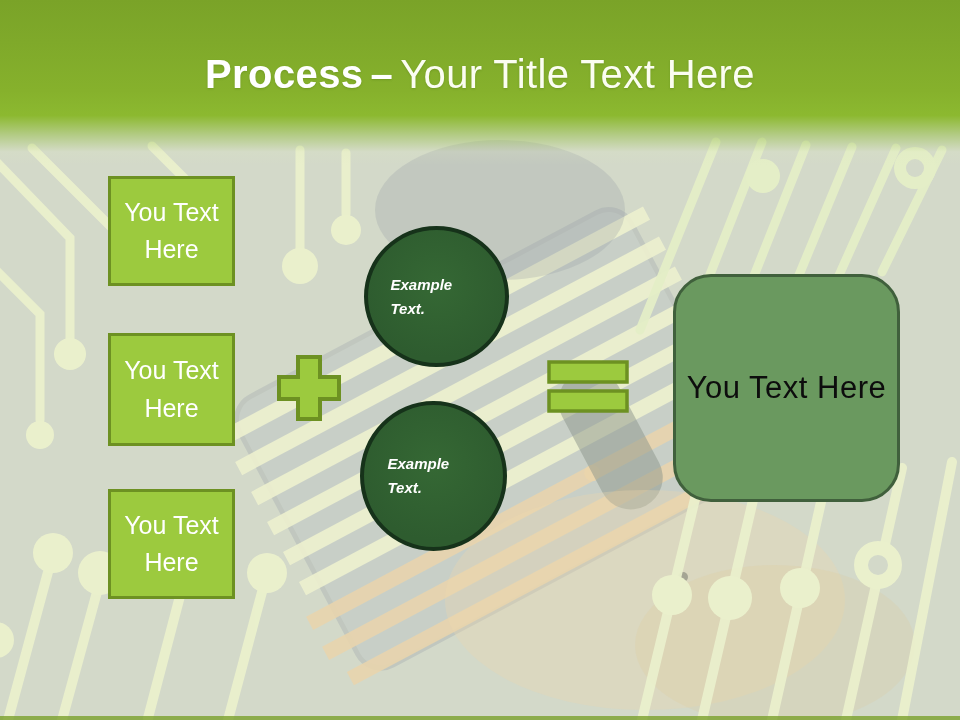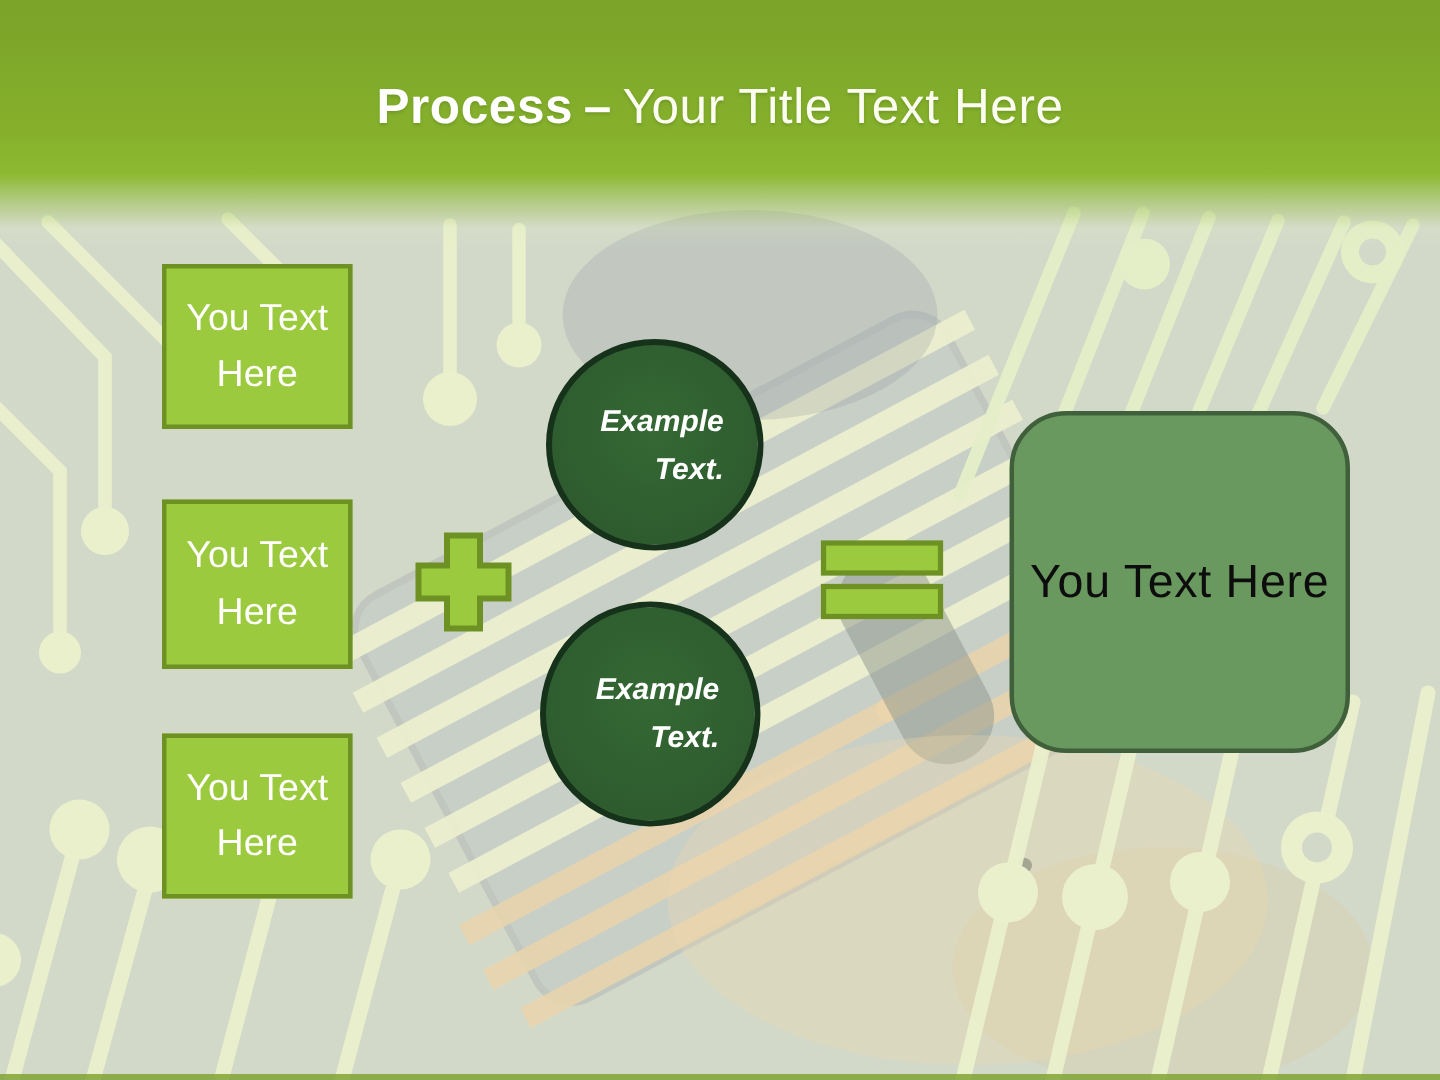--- a/index.html
+++ b/index.html
@@ -17,21 +17,21 @@
       var(--header-green-top,#7aa328) 0%,
       #7fa92a 25%,
       #86b12c 55%,
       var(--header-green-bottom,#8cb930) 70%,
       rgba(154,193,80,0.55) 82%,
       rgba(220,232,190,0.18) 92%,
       rgba(240,244,228,0) 100%);
   }
   .title{
     position:absolute;top:52px;left:0;width:100%;
-    text-align:center;font-size:33px;color:var(--title-text,#ffffff);
+    text-align:center;font-size:40px;color:var(--title-text,#ffffff);
     letter-spacing:.4px;text-shadow:0 1px 2px rgba(60,90,10,.25);
     white-space:nowrap;
   }
   .title .bold{font-weight:bold;}
   .title .sep{font-weight:bold;margin:0 7px;}
   .title .rest{font-weight:normal;color:#fbfdf1;}
   
   .input-box{
     position:absolute;left:108px;width:127px;box-sizing:border-box;
     background:var(--box-fill,#9cca3e);
@@ -45,22 +45,22 @@
   .input-box .lbl{width:105px;}
   
   .op{position:absolute;}
   .op-plus{left:276px;top:354px;}
   .op-equals{left:546px;top:360px;}
   
   .circle{
     position:absolute;border-radius:50%;box-sizing:border-box;
     background:radial-gradient(circle at 50% 42%,#356834 0%,var(--circle-fill,#2e5c2f) 70%);
     border:4px solid var(--circle-border,#16321a);
-    display:flex;align-items:center;justify-content:center;text-align:right;
-    color:#fff;font-weight:bold;font-style:italic;font-size:20px;line-height:1.6;
+    display:flex;align-items:center;justify-content:center;text-align:left;
+    color:#fff;font-weight:bold;font-style:italic;font-size:15px;line-height:1.6;
   }
   .circle-1{left:364px;top:226px;width:145px;height:141px;}
   .circle-2{left:360px;top:401px;width:147px;height:150px;}
   .circle .lbl{width:92px;}
   
   .result-box{
     position:absolute;left:673px;top:274px;width:227px;height:228px;box-sizing:border-box;
     background:var(--result-fill,#6a995f);
     border:3px solid var(--result-border,#40603c);
     border-radius:38px;

